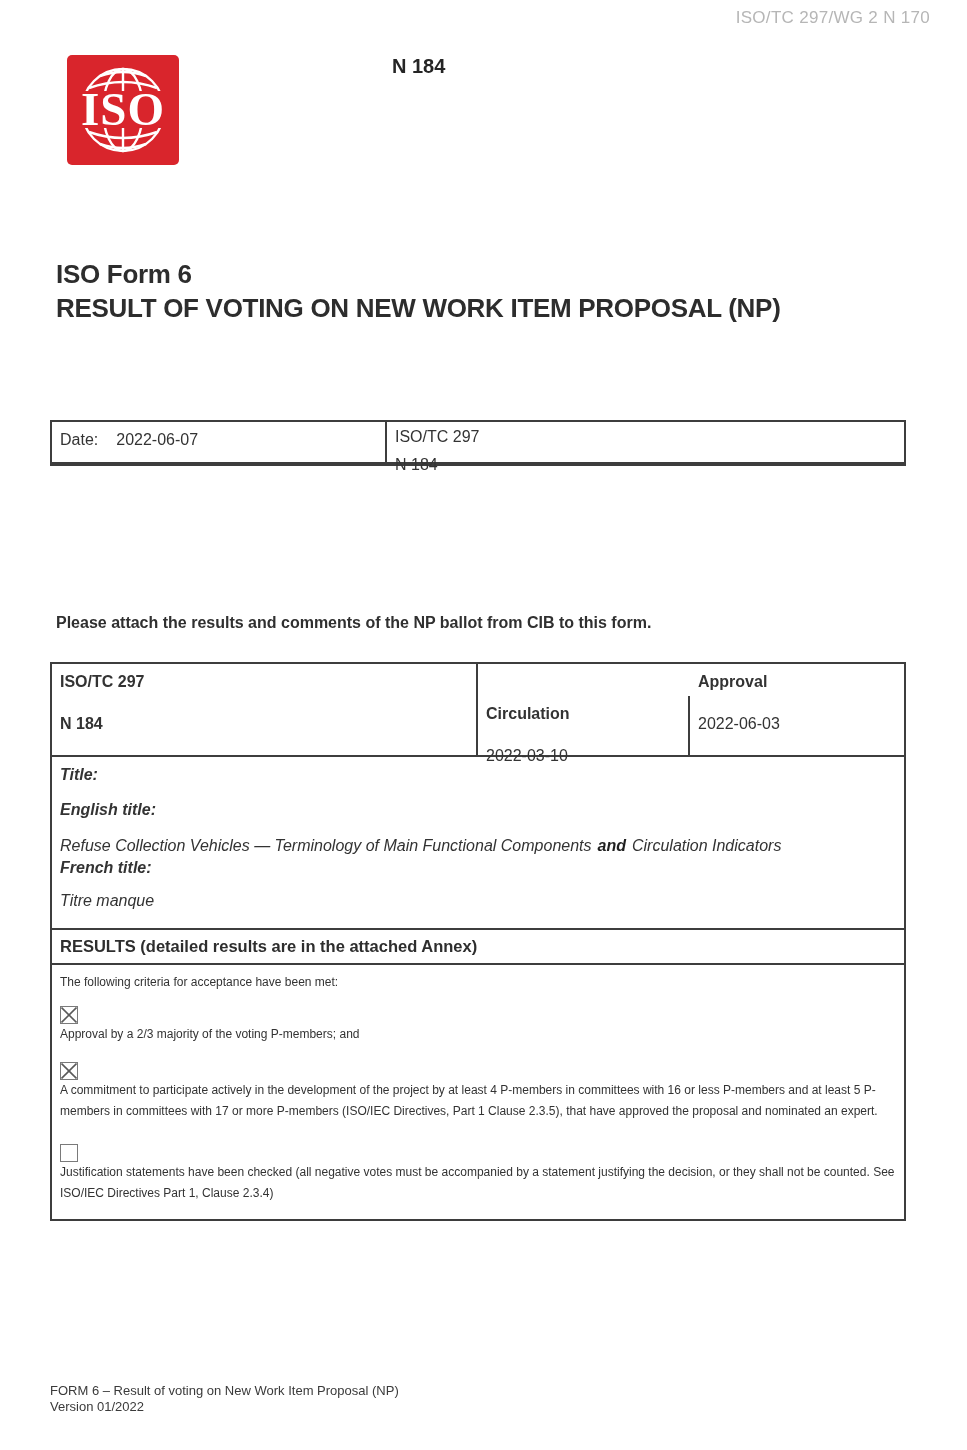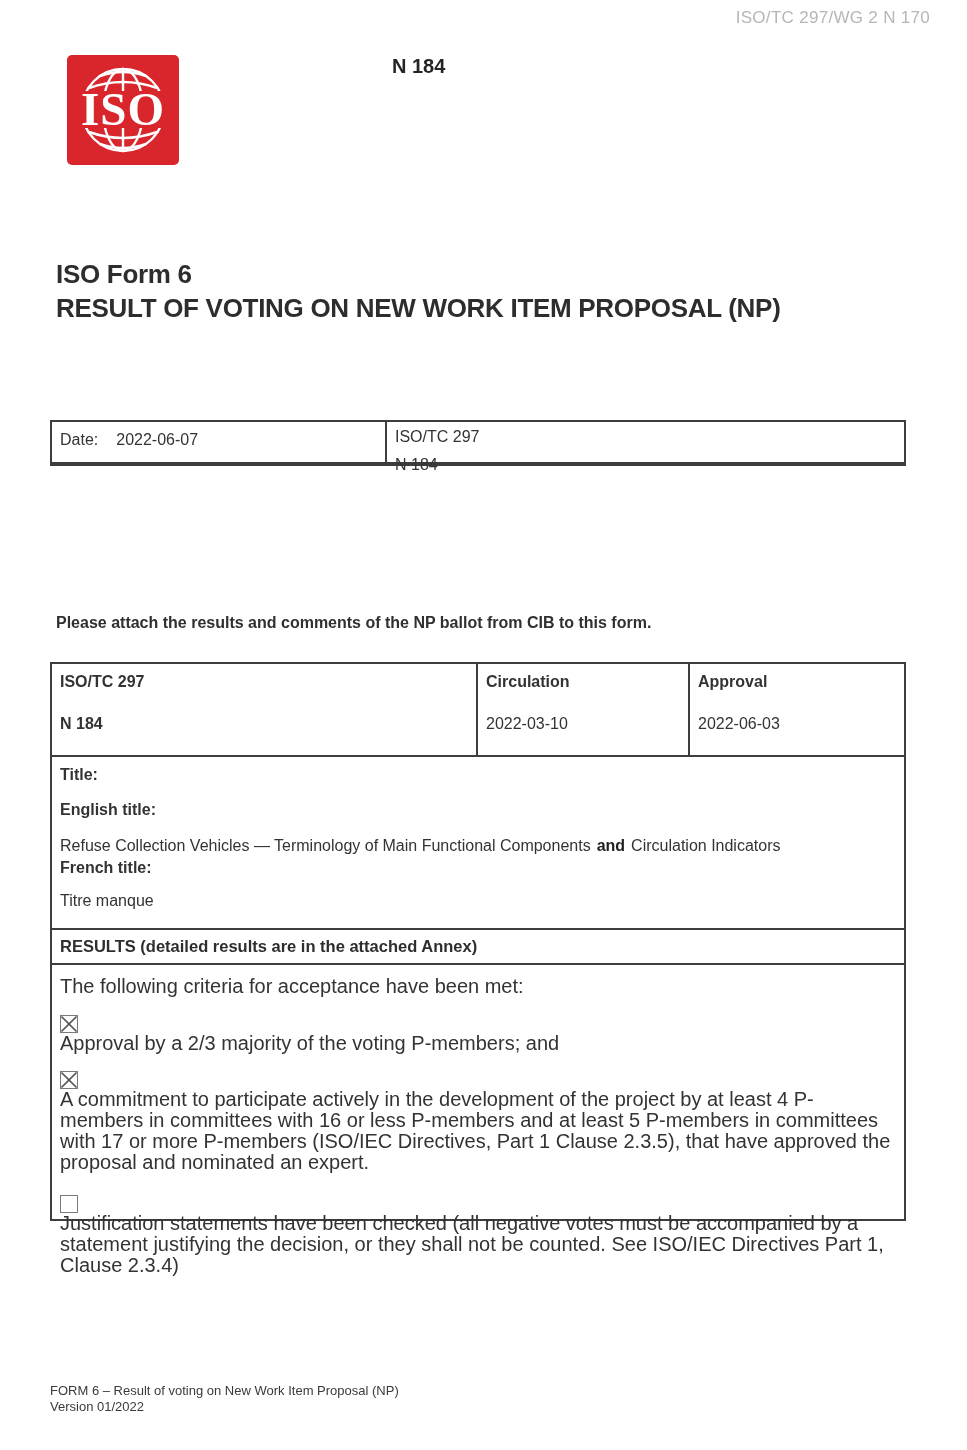--- a/index.html
+++ b/index.html
@@ -38,39 +38,39 @@
 
   .instruction {
     position:absolute; left:56px; top:614px;
     font-size:16px; font-weight:700; color:#303030;
   }
 
   .table2 { top:662px; }
   .t2-head { display:flex; border-bottom:2px solid #3d3d3d; height:93px; box-sizing:border-box; }
   .t2-cell { padding:9px 8px 0 8px; box-sizing:border-box; }
   .t2-c1 { width:426px; border-right:2px solid #3d3d3d; }
-  .t2-c2 { width:212px; border-right:2px solid #3d3d3d; }
+  .t2-c2 { width:212px; border-right:2px solid #3d3d3d;margin-top:32px; }
   .t2-c3 { flex:1; }
   .t2-cell .l1 { font-weight:700; }
   .t2-cell .l2 { margin-top:24px; }
   .t2-c1 .l2 { font-weight:700; }
-  .t2-title { height:188px; box-sizing:border-box; padding:9px 8px 0 8px; font-size:16px; }
+  .t2-title { height:188px; box-sizing:border-box; padding:9px 8px 0 8px; font-size:16px;font-style:italic; }
   .lbl { font-weight:700; }
   .et-label { margin-top:17px; }
   .et-text { margin-top:16px; line-height:22px; max-width:782px; }
   .et-and { font-weight:700; color:#1f1f1f; margin:0 6px; }
   .ft-label { margin-top:2px; }
   .ft-value { margin-top:15px; }
 
   .results { top:928px; height:293px; }
   .results-header {
     padding:7px 8px; font-weight:700; color:#2e2e2e;
     border-bottom:2px solid #3d3d3d; font-size:16.5px;
   }
-  .results-body { padding:10px 8px 0 8px; font-size:20px; }
+  .results-body { padding:10px 8px 0 8px; font-size:12px; }
   .check-item { display:flex; margin-top:15px; line-height:21px;flex-direction:column; }
   .check-item.third { margin-top:20px; }
   .check-box {
     width:16px; height:16px; flex:none;
     border:1.5px solid #7a7a7a; box-sizing:content-box;
     margin:2px 10px 0 0; background:#fff;
   }
   .check-box svg { display:none; width:16px; height:16px; vertical-align:top; }
   .check-box.checked svg { display:block; }
   .check-text { flex:1; }

